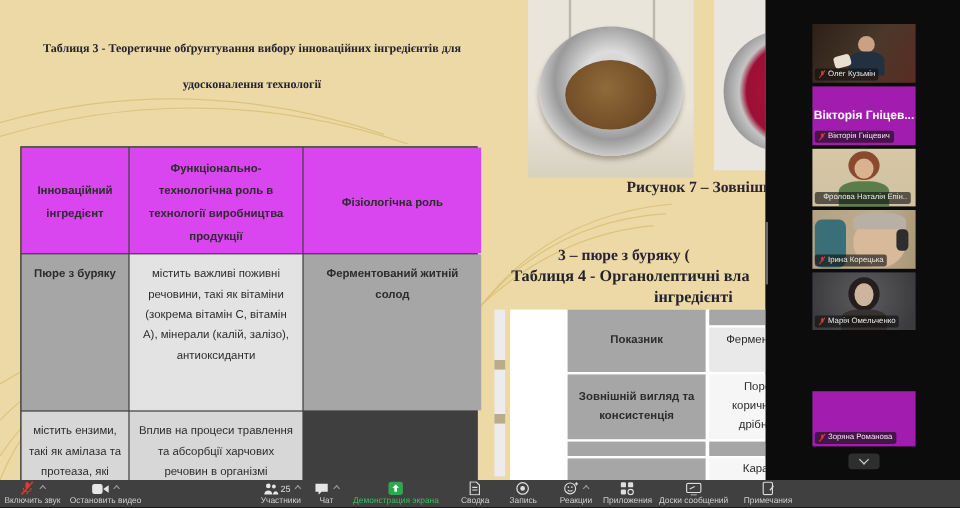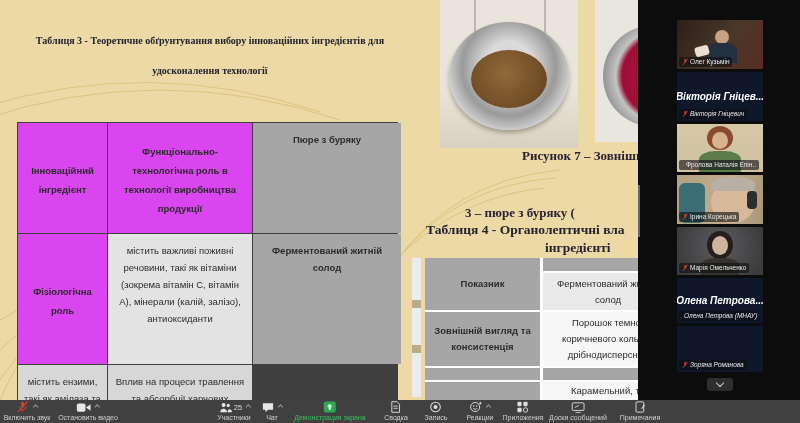--- a/index.html
+++ b/index.html
@@ -36,28 +36,28 @@
   .bowl2{position:absolute;left:8px;top:26px;width:96px;height:100px;border-radius:50%;
       background:radial-gradient(circle at 62% 50%,#b5123f 0%,#9c0f35 52%,#c4c4c4 60%,#8f8f8f 78%,#c2c2c2 100%);}
   
   .capline{position:absolute;font-family:"Liberation Serif",serif;font-weight:bold;
            font-size:13px;color:#2b2333;white-space:nowrap;}
   .t4title{position:absolute;font-family:"Liberation Serif",serif;font-weight:bold;
            font-size:13.5px;color:#23232e;white-space:nowrap;}
   
   .table4{position:absolute;left:425px;top:258px;width:260px;height:142px;background:#fff;}
   .t4c{position:absolute;text-align:center;font-size:9.5px;line-height:16px;color:#2c2c2c;
-       display:flex;align-items:center;justify-content:center;padding:2px 4px;}
+       display:flex;align-items:center;justify-content:center;padding:2px 4px;margin-left:48px;}
   .t4g{background:#a6a6a6;font-weight:bold;}
   .white-sliver{position:absolute;left:412px;top:258px;width:9px;height:139px;background:#ececec;}
   .sliver-gap{position:absolute;left:412px;width:9px;height:8px;background:#b9ac8a;}
   
   .sidebar{position:absolute;left:638px;top:0;width:162px;height:400px;background:#0c0c0c;overflow:hidden;}
   .tile{position:absolute;left:39px;width:86px;background:#1a1a1a;overflow:hidden;}
-  .tile-black{background:#0f172a;font-style:italic;}
+  .tile-black{background:#a21caf;}
   .bigname{width:100%;height:100%;display:flex;align-items:center;justify-content:center;
            color:#fff;font-weight:bold;font-size:10px;white-space:nowrap;overflow:hidden;}
   .nlabel{position:absolute;left:2px;bottom:2px;max-width:80px;display:flex;align-items:center;gap:2px;
           background:rgba(15,15,15,.62);color:#e9e9e9;font-size:6.5px;line-height:8px;
           padding:1px 3px;border-radius:2px;white-space:nowrap;overflow:hidden;}
   .sb-scroll{position:absolute;left:0;top:185px;width:2px;height:52px;background:#9a9a9a;opacity:.65;}
   .more-btn{position:absolute;left:69px;top:378px;width:26px;height:13px;background:#2e2e2e;
             border-radius:3px;display:flex;align-items:center;justify-content:center;}
   .chev-down{width:6px;height:6px;border-right:1.5px solid #cfcfcf;border-bottom:1.5px solid #cfcfcf;
              transform:rotate(45deg);margin-top:-3px;}
@@ -93,23 +93,23 @@
         <path d="M395 262 Q 455 185 555 178"></path>
         <path d="M400 255 Q 465 195 545 188"></path>
       </g>
     </svg>
 
     <div class="t3-title">Таблиця 3  - Теоретичне обґрунтування вибору інноваційних інгредієнтів для удосконалення технології</div>
 
     <div class="table3">
       <div class="t3c t3h">Інноваційний інгредієнт</div>
       <div class="t3c t3h">Функціонально-технологічна роль в технології виробництва продукції</div>
+      <div class="t3c t3h">Фізіологічна роль</div>
+
       <div class="t3c t3n r1">Пюре з буряку</div>
-
-      <div class="t3c t3h">Фізіологічна роль</div>
       <div class="t3c bg-lite r1">містить важливі поживні речовини, такі як вітаміни (зокрема вітамін C, вітамін A), мінерали (калій, залізо), антиоксиданти</div>
 
       <div class="t3c t3n r2">Ферментований житній солод</div>
       <div class="t3c bg-mid r2">містить ензими, такі як амілаза та протеаза, які сприяють розщепленню крохмалю та білків в тісті. Це допомагає покращити еластичність тіста. За рахунок дріжджів стимулює ферментацію тіста створюючи</div>
       <div class="t3c bg-mid r2">Вплив на процеси травлення та абсорбції харчових речовин в організмі</div>
     </div>
 
     <div class="photo photo1">
       <div class="tile-line" style="left:34px;"></div>
       <div class="tile-line" style="left:104px;height:55px;"></div>
@@ -204,30 +204,20 @@
       <div class="torso" style="left:24px;top:31px;width:38px;height:17px;background:#35322f;"></div>
       <div class="nlabel">
         <svg width="6" height="8" viewBox="0 0 8 10">
             <rect x="3" y="1" width="2.6" height="5" rx="1.3" fill="#d03a2e"></rect>
             <line x1="1" y1="9" x2="7.5" y2="0.5" stroke="#d03a2e" stroke-width="1.2"></line>
           </svg>
         <span>Марія Омельченко</span>
       </div>
     </div>
 
-    <div class="tile tile-black" style="top:278px;height:45px;">
-      <div class="bigname">Олена Петрова...</div>
-      <div class="nlabel">
-        <svg width="6" height="8" viewBox="0 0 8 10">
-            <rect x="3" y="1" width="2.6" height="5" rx="1.3" fill="#d03a2e"></rect>
-            <line x1="1" y1="9" x2="7.5" y2="0.5" stroke="#d03a2e" stroke-width="1.2"></line>
-          </svg>
-        <span>Олена Петрова (МНАУ)</span>
-      </div>
-    </div>
 
     <div class="tile tile-black" style="top:326px;height:46px;">
       <div class="nlabel">
         <svg width="6" height="8" viewBox="0 0 8 10">
             <rect x="3" y="1" width="2.6" height="5" rx="1.3" fill="#d03a2e"></rect>
             <line x1="1" y1="9" x2="7.5" y2="0.5" stroke="#d03a2e" stroke-width="1.2"></line>
           </svg>
         <span>Зоряна Романова</span>
       </div>
     </div>

